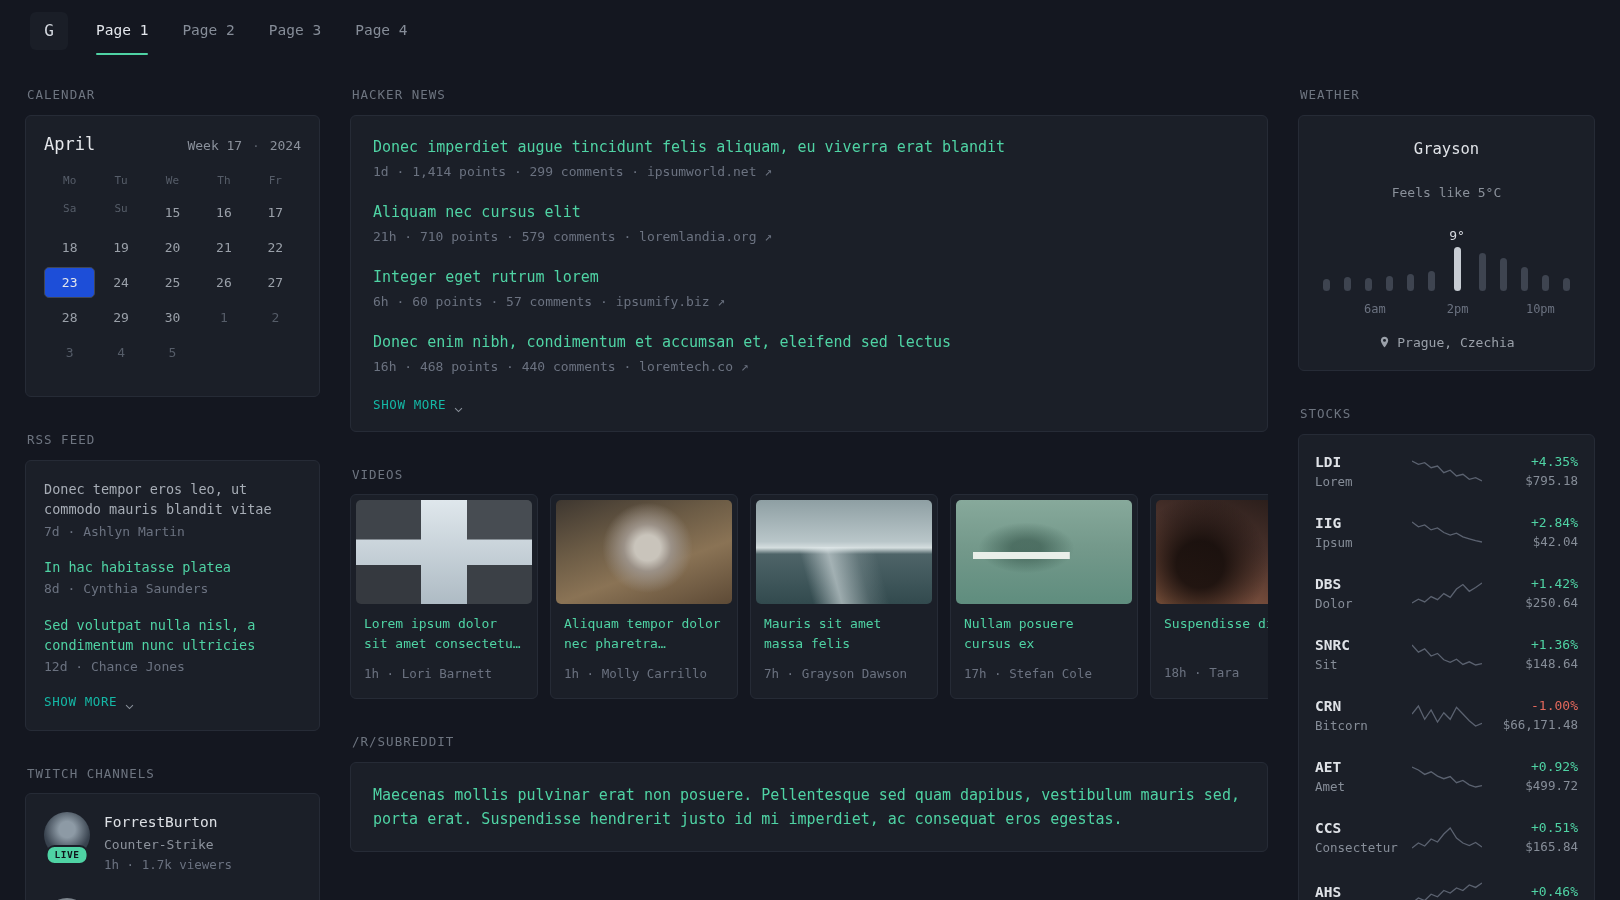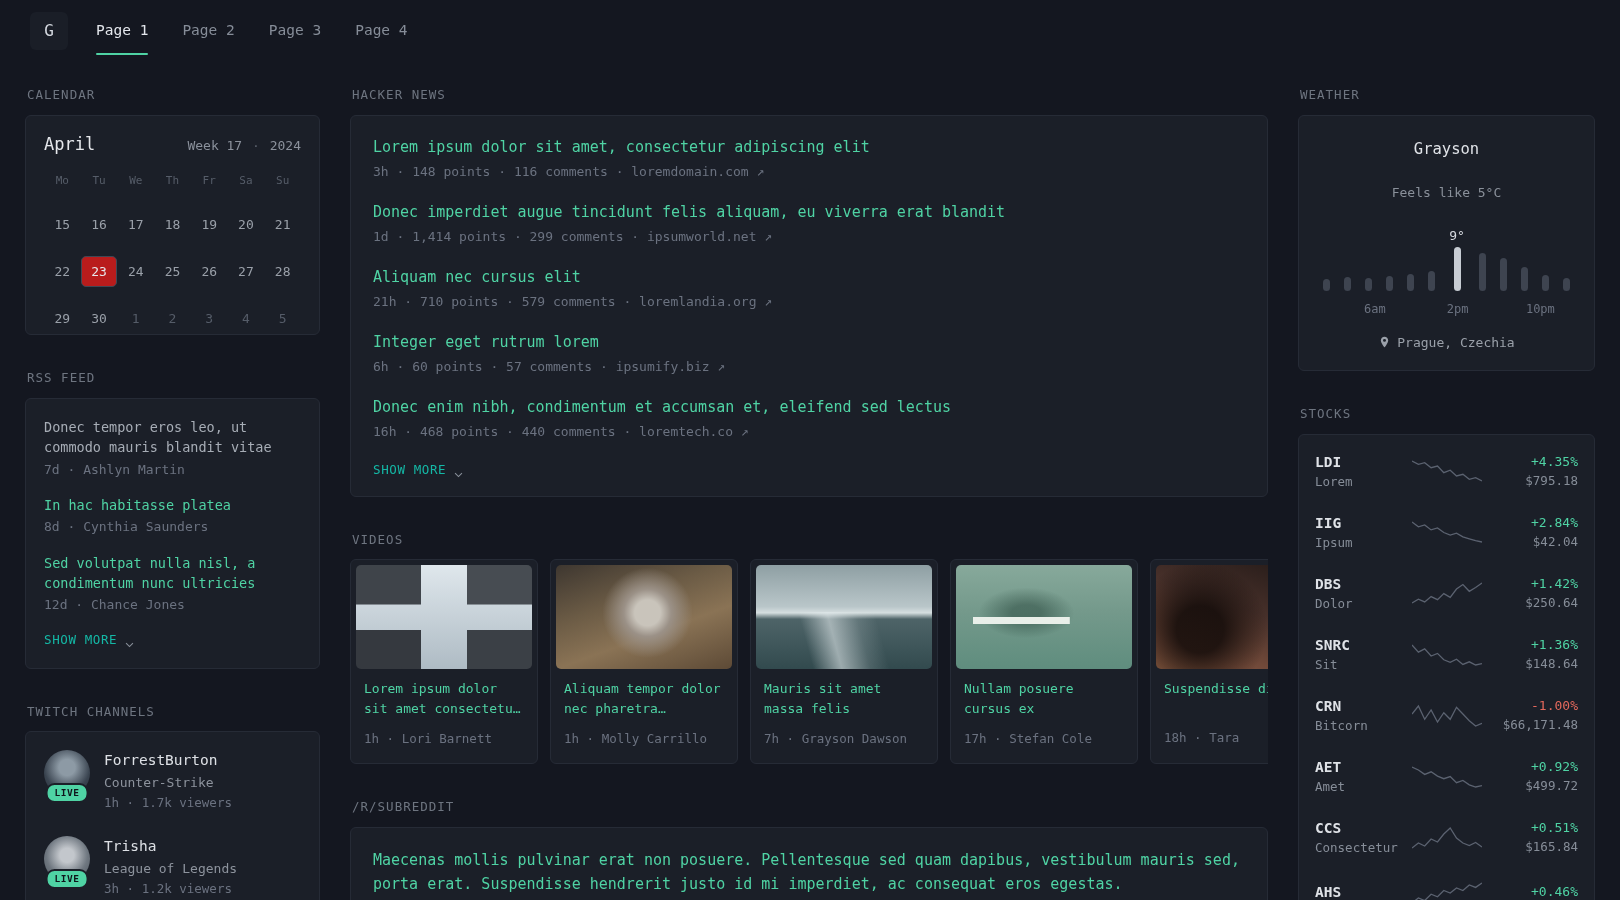--- a/index.html
+++ b/index.html
@@ -35,31 +35,31 @@
   
   .content{display:flex;gap:30px;padding:24px 25px 0}
   .col-left{width:295px;flex:none}
   .col-mid{flex:1;min-width:0}
   .col-right{width:297px;flex:none}
   section + section{margin-top:34px}
   .sec-title{font-size:12.5px;font-weight:500;letter-spacing:1px;color:#6e7580;margin:0 0 10px 2px;text-transform:uppercase}
   .card{background:var(--card);border:1px solid var(--border);border-radius:6px}
 
   
-  .calendar-card{padding:16px 18px 0}
+  .calendar-card{padding:16px 18px 28px}
   .cal-header{display:flex;justify-content:space-between;align-items:baseline}
   .cal-month{font-size:17px;color:#e6e8ec}
   .cal-week{font-size:13px;color:#8b919c}
   .cal-week .dot{color:#5a606b;margin:0 2px}
-  .cal-grid{display:grid;grid-template-columns:repeat(7,1fr);margin-top:12px;row-gap:16px}
+  .cal-grid{display:grid;grid-template-columns:repeat(5,1fr);margin-top:12px;row-gap:4px}
   .cal-cell{height:31px;display:flex;align-items:center;justify-content:center}
   .cal-head{font-size:11px;color:#565d69;height:24px}
   .cal-day{font-size:13px;color:#9aa0a9;border-radius:5px;border:1px solid transparent;cursor:default}
   .cal-day.muted{color:#555c68}
-  .cal-day.selected{background:#b91c1c;border-color:#414754;color:#e6e8ec}
+  .cal-day.selected{background:#1d4ed8;border-color:#414754;color:#e6e8ec}
 
   
   .feed-card{padding:18px}
   .feed-item{margin-bottom:16px}
   .feed-title{display:block;color:var(--accent);font-size:13.5px}
   .feed-title.read{color:#a7adb6}
   .feed-meta{color:var(--text-dimmer);font-size:13px;margin-top:2px}
   .show-more{display:flex;align-items:flex-end;gap:7px;color:#14b8a6;font-size:12.5px;letter-spacing:.6px;cursor:pointer}
   .show-more svg{stroke:#888e99}
 
@@ -265,24 +265,20 @@
     </section>
 
   </div>
 
   <div class="col col-mid">
 
     <section>
       <h2 class="sec-title">HACKER NEWS</h2>
       <div class="card hn-card">
         <div class="hn-item">
-          <a class="hn-title">Lorem ipsum dolor sit amet, consectetur adipiscing elit</a>
-          <div class="hn-meta">3h · 148 points · 116 comments · loremdomain.com ↗</div>
-        </div>
-        <div class="hn-item">
           <a class="hn-title">Donec imperdiet augue tincidunt felis aliquam, eu viverra erat blandit</a>
           <div class="hn-meta">1d · 1,414 points · 299 comments · ipsumworld.net ↗</div>
         </div>
         <div class="hn-item">
           <a class="hn-title">Aliquam nec cursus elit</a>
           <div class="hn-meta">21h · 710 points · 579 comments · loremlandia.org ↗</div>
         </div>
         <div class="hn-item">
           <a class="hn-title">Integer eget rutrum lorem</a>
           <div class="hn-meta">6h · 60 points · 57 comments · ipsumify.biz ↗</div>

